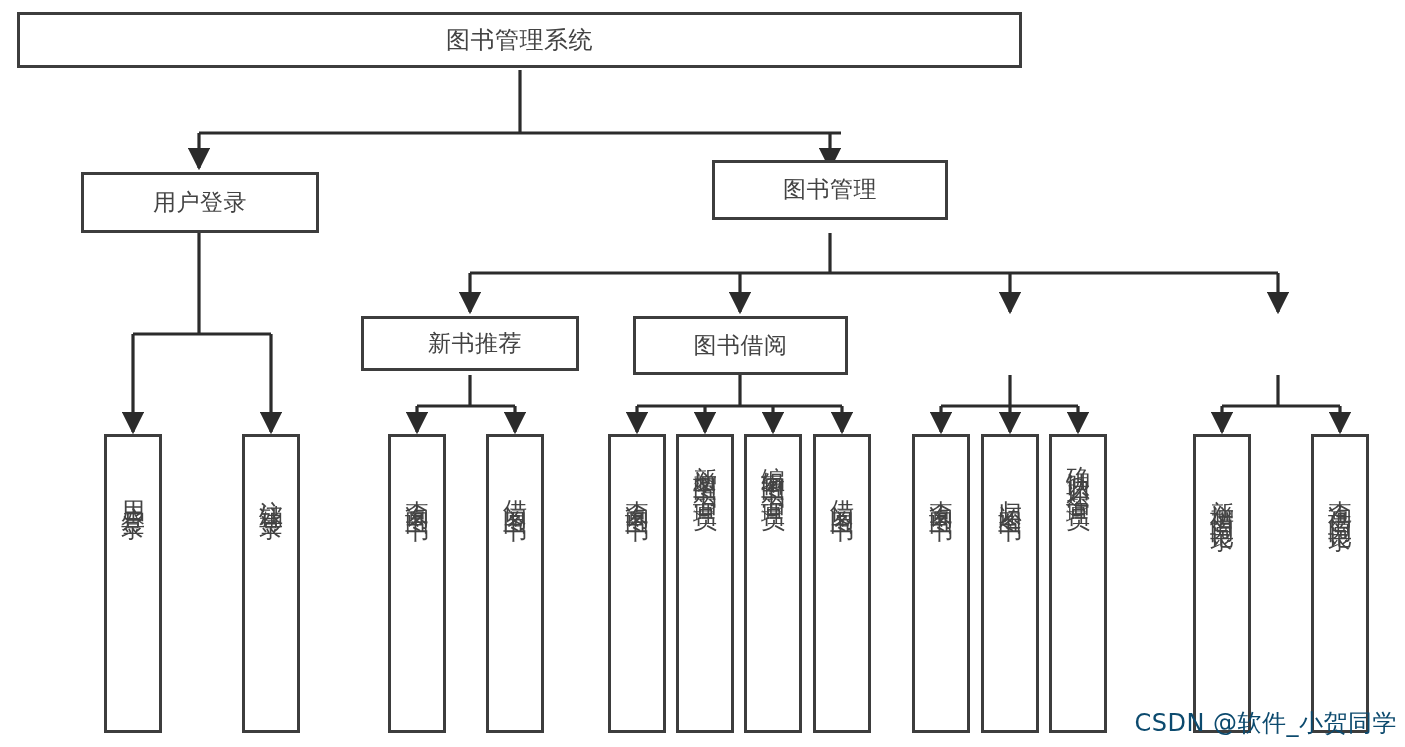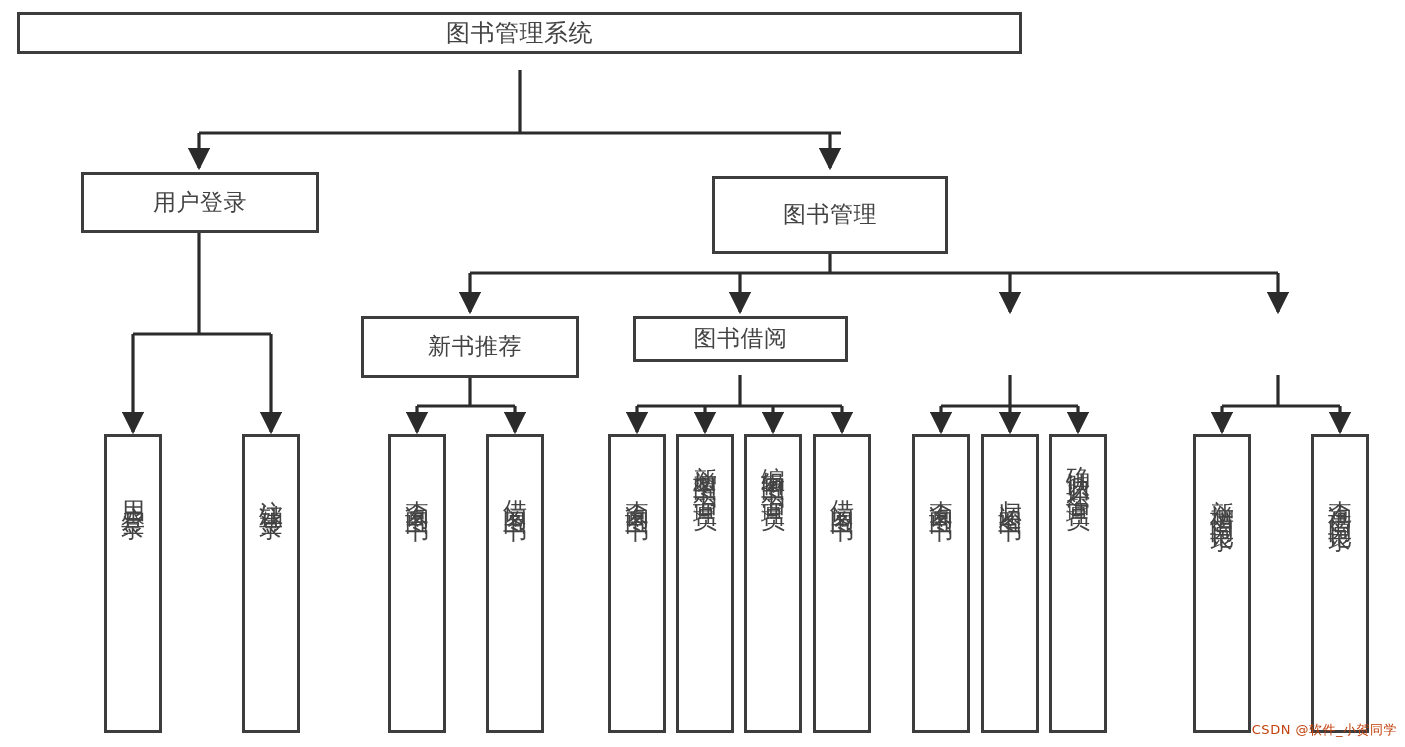--- a/index.html
+++ b/index.html
@@ -63,22 +63,22 @@
     text-orientation: upright;
     font-size: 24px;
     letter-spacing: 6px;
     line-height: 1;
     white-space: nowrap;
   }
   #watermark {
     position: absolute;
     right: 8px;
     bottom: 8px;
-    font-size: 13px;
-    color: #c2410c;
+    font-size: 24px;
+    color: #0c4a6e;
     letter-spacing: 0.5px;
     white-space: nowrap;
     user-select: none;
   }
 </style>
 </head>
 <body>
 
 <div id="canvas">
 
@@ -126,35 +126,35 @@
       <path d="M 1010 406 L 1010 432" marker-end="url(#arrow)"></path>
       <path d="M 1078 406 L 1078 432" marker-end="url(#arrow)"></path>
 
       <path d="M 1278 375 L 1278 406"></path>
       <path d="M 1222 406 L 1340 406"></path>
       <path d="M 1222 406 L 1222 432" marker-end="url(#arrow)"></path>
       <path d="M 1340 406 L 1340 432" marker-end="url(#arrow)"></path>
     </g>
   </svg>
 
-  <div class="node horiz root" style="left:17px; top:12px; width:1005px; height:42px;">
+  <div class="node horiz root" style="left:17px; top:12px; width:1005px; height:56px;">
     <span class="label">图书管理系统</span>
   </div>
 
   <div class="node horiz" style="left:81px; top:172px; width:238px; height:61px;">
     <span class="label">用户登录</span>
   </div>
-  <div class="node horiz" style="left:712px; top:176px; width:236px; height:78px;">
+  <div class="node horiz" style="left:712px; top:160px; width:236px; height:60px;">
     <span class="label">图书管理</span>
   </div>
 
-  <div class="node horiz" style="left:361px; top:316px; width:218px; height:62px;padding-left:10px;">
+  <div class="node horiz" style="left:361px; top:316px; width:218px; height:55px;padding-left:10px;">
     <span class="label">新书推荐</span>
   </div>
-  <div class="node horiz" style="left:633px; top:316px; width:215px; height:46px;">
+  <div class="node horiz" style="left:633px; top:316px; width:215px; height:59px;">
     <span class="label">图书借阅</span>
   </div>
 
   <div class="node vert" style="left:104px; top:434px; width:58px; height:299px;">
     <span class="label">用户登录</span>
   </div>
   <div class="node vert" style="left:242px; top:434px; width:58px; height:299px;">
     <span class="label">注销登录</span>
   </div>
 

